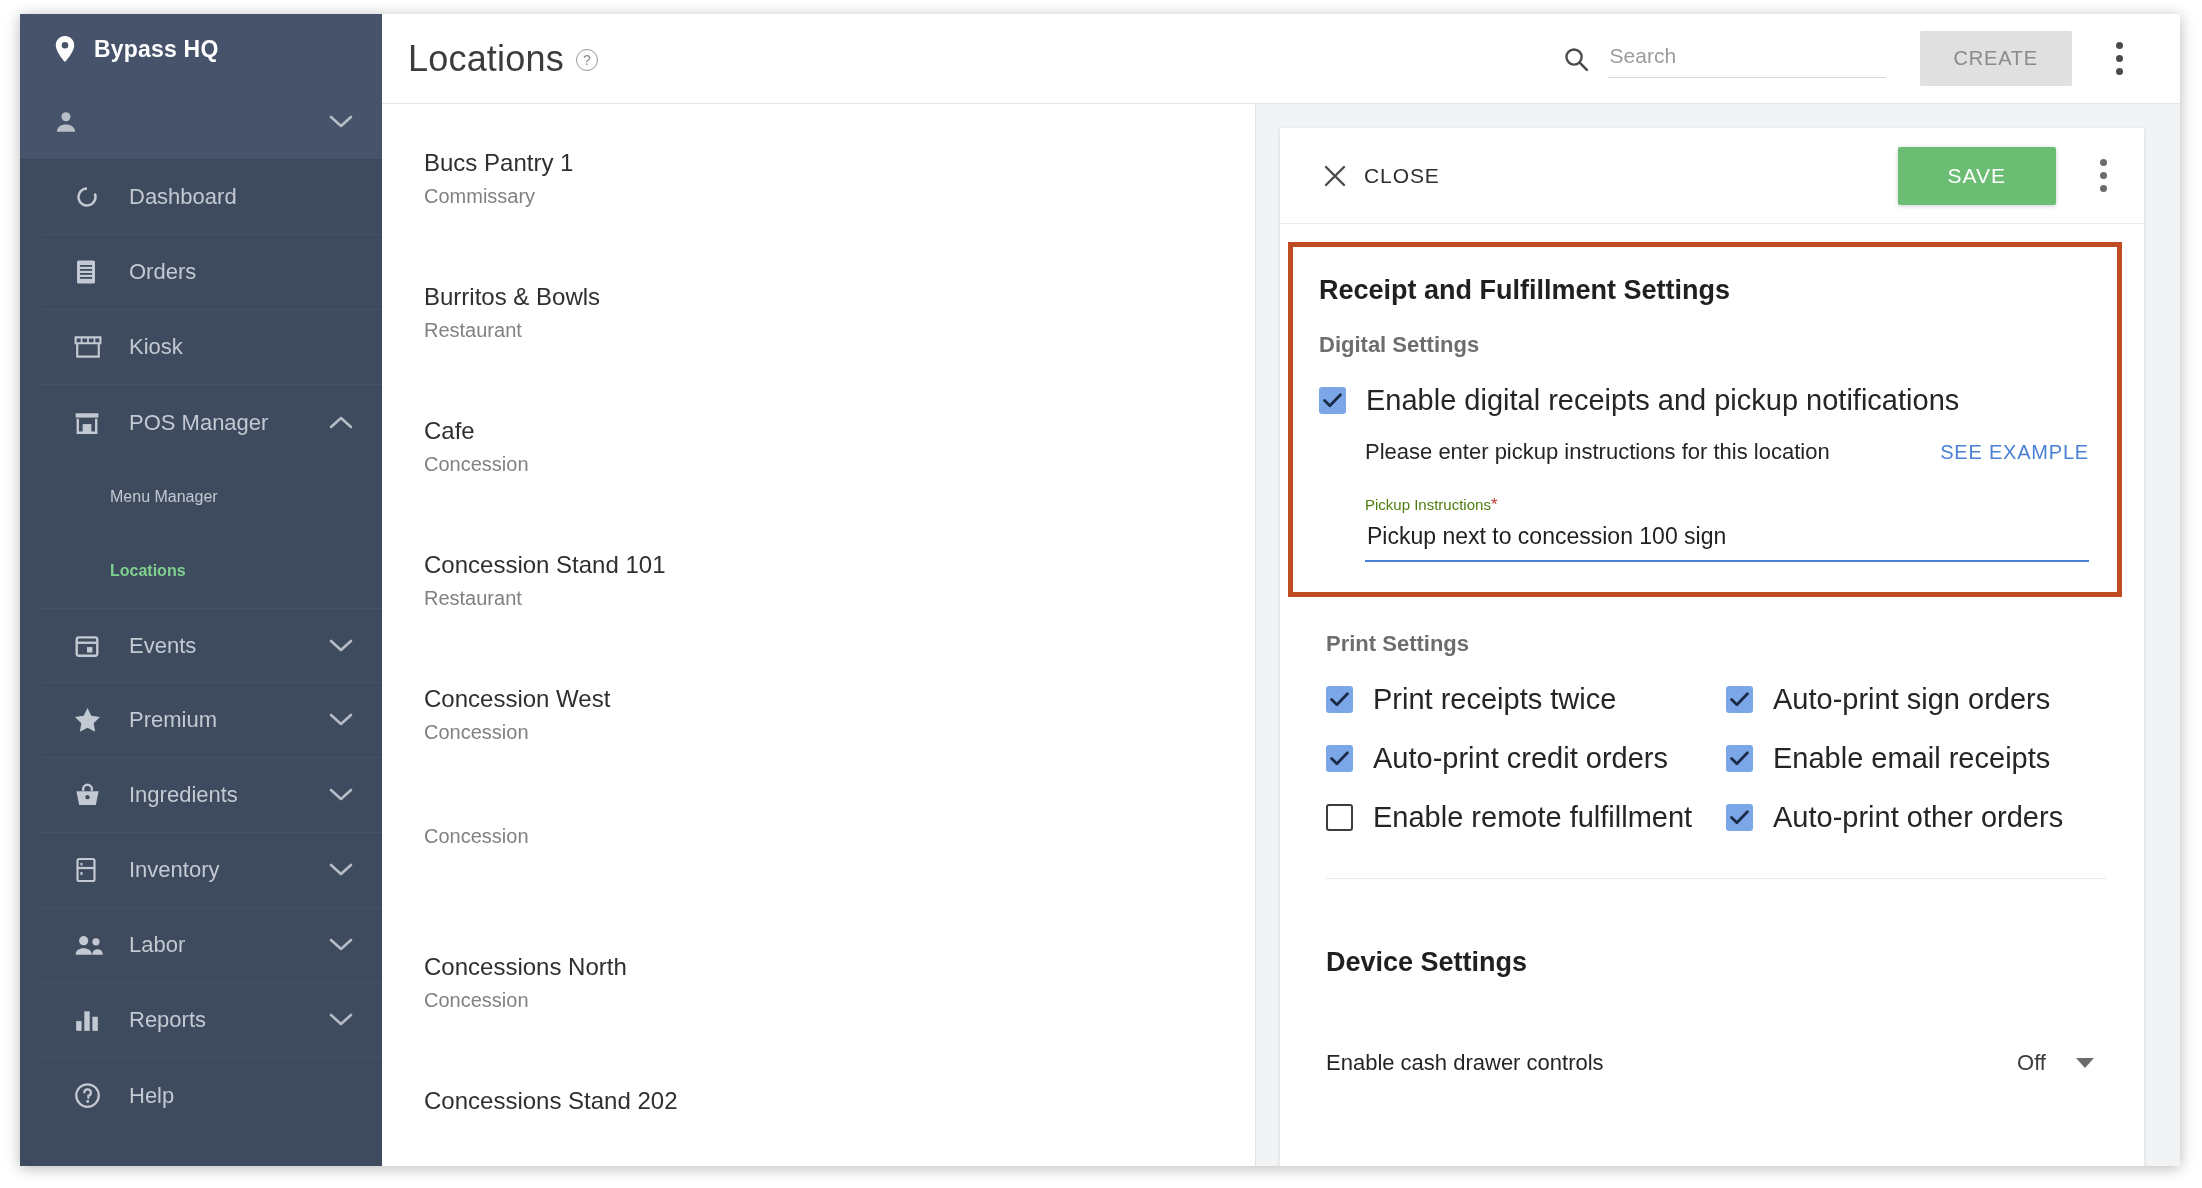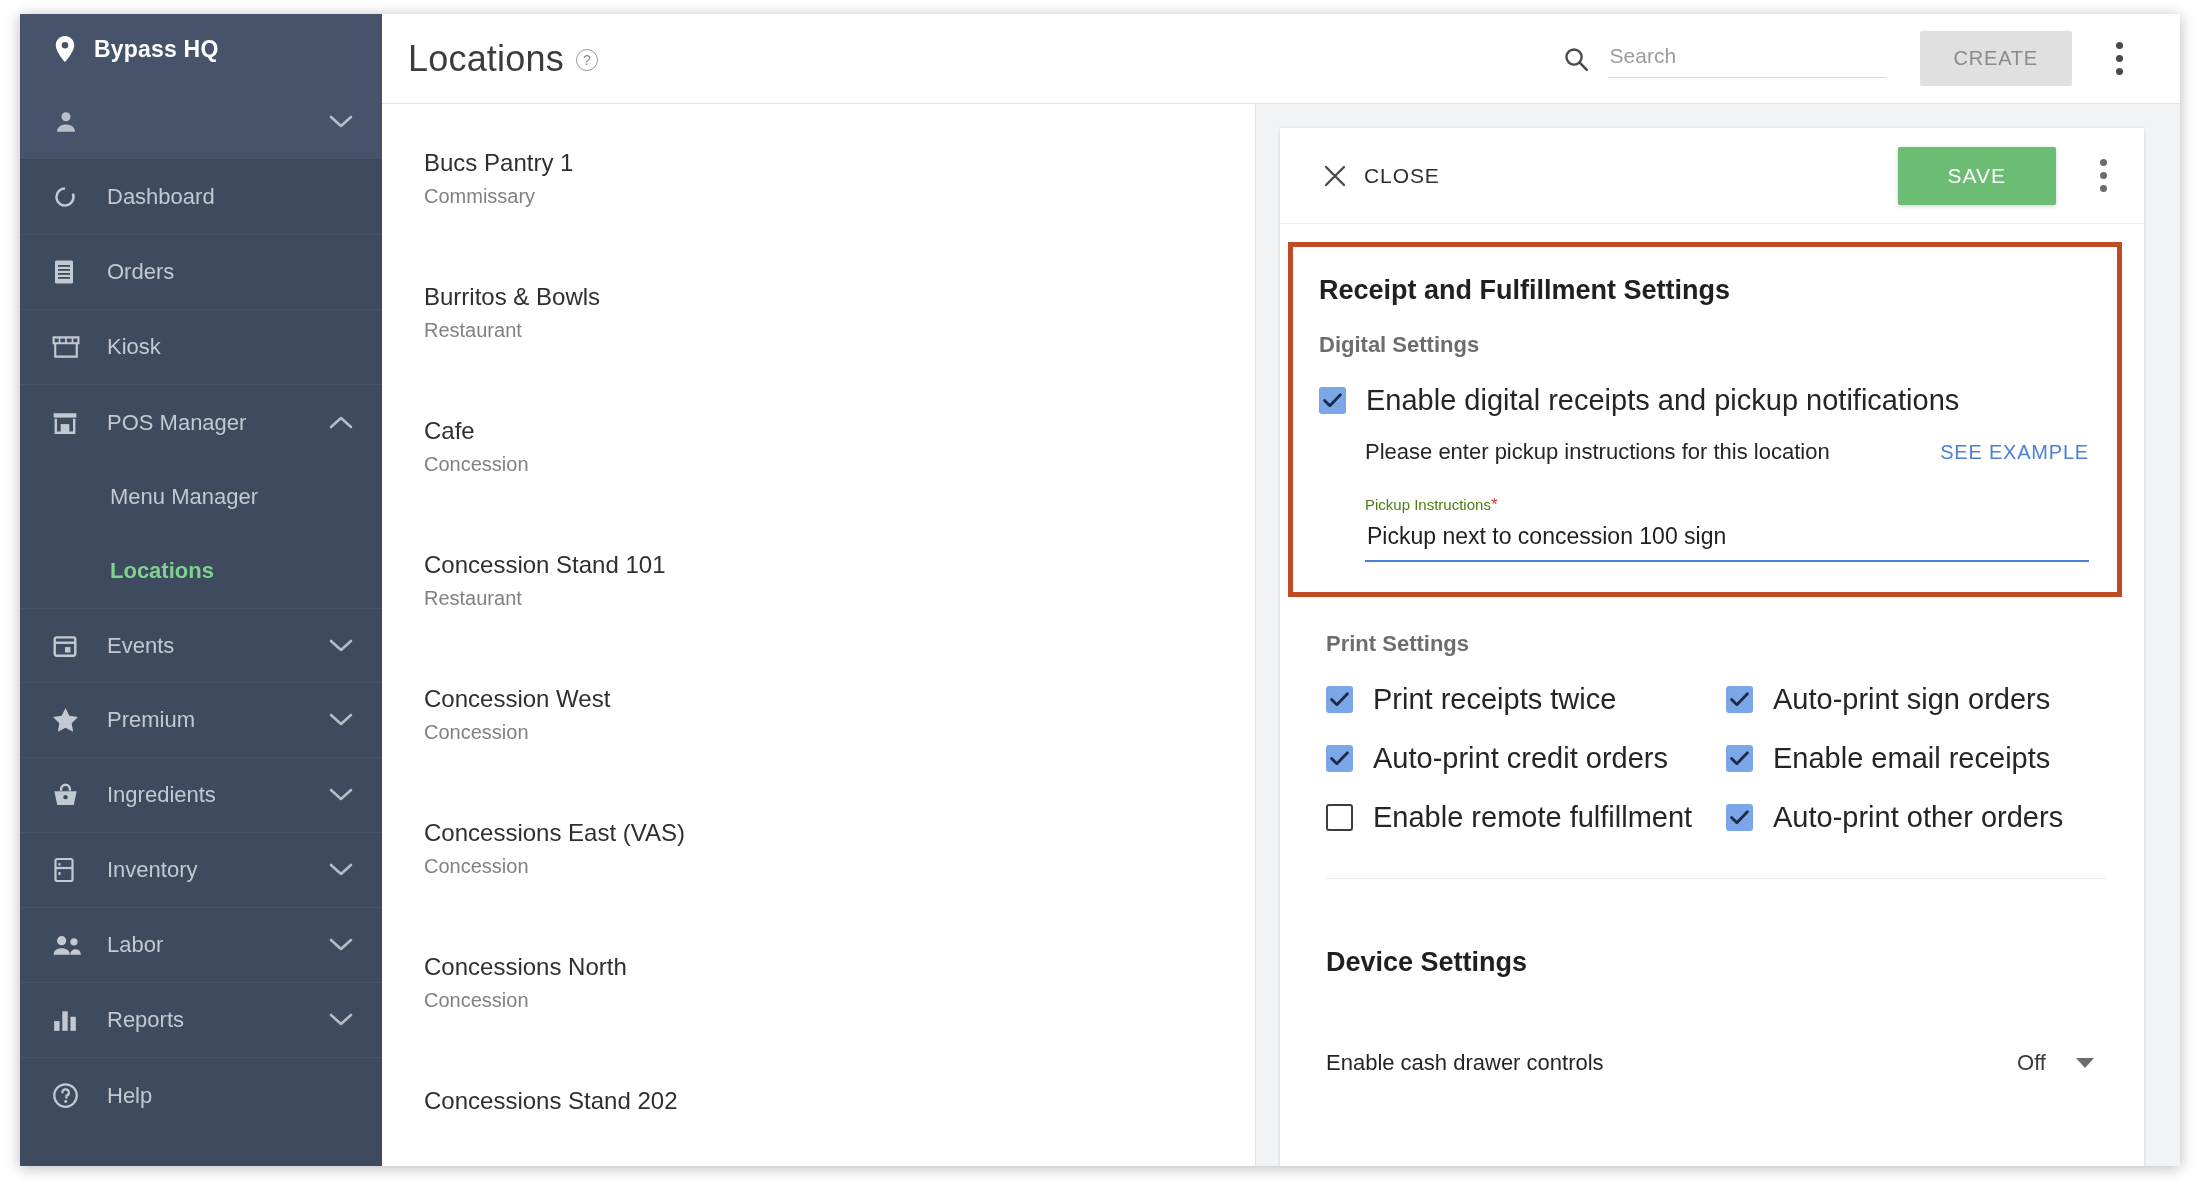--- a/index.html
+++ b/index.html
@@ -60,37 +60,38 @@
   .chev { width: 26px; height: 26px; flex:0 0 26px; display:flex; align-items:center; justify-content:center; opacity:.9;}
 
   .nav { flex: 1 1 auto; overflow: hidden; }
   .nav-item {
     height: 75px;
     display: flex;
     align-items: center;
     padding: 0 28px 0 32px;
     border-bottom: 1px solid #465267;
     cursor: pointer;
+    margin-left: 22px;
   }
   .nav-ico { width: 30px; flex: 0 0 30px; display: flex; align-items: center; justify-content: flex-start; }
   .nav-label {
     margin-left: 25px;
     font-size: 22px;
     color: #c3c9d2;
     white-space: nowrap;
   }
   .nav-item .chev { margin-left: auto; }
   .sub-item {
     height: 74px;
     display: flex;
     align-items: center;
     padding-left: 90px;
     cursor: pointer;
   }
-  .sub-label { font-size: 22px; color: #c3c9d2; }
+  .sub-label { font-size: 16px; color: #c3c9d2; }
   .sub-label.active { color: #7fd18f; font-weight: bold; }
   .nav-item.nb { border-bottom: none; }
 
   
   .main {
     flex: 1 1 auto;
     display: flex;
     flex-direction: column;
     background: #ffffff;
     min-width: 0;
@@ -563,21 +564,20 @@
         </div>
         <div class="loc-item">
           <div class="loc-name">Concession Stand 101</div>
           <div class="loc-type">Restaurant</div>
         </div>
         <div class="loc-item">
           <div class="loc-name">Concession West</div>
           <div class="loc-type">Concession</div>
         </div>
         <div class="loc-item">
-          <div class="loc-name">Concessions East (VAS)</div>
           <div class="loc-type">Concession</div>
         </div>
         <div class="loc-item">
           <div class="loc-name">Concessions North</div>
           <div class="loc-type">Concession</div>
         </div>
         <div class="loc-item">
           <div class="loc-name">Concessions Stand 202</div>
           <div class="loc-type"></div>
         </div>

